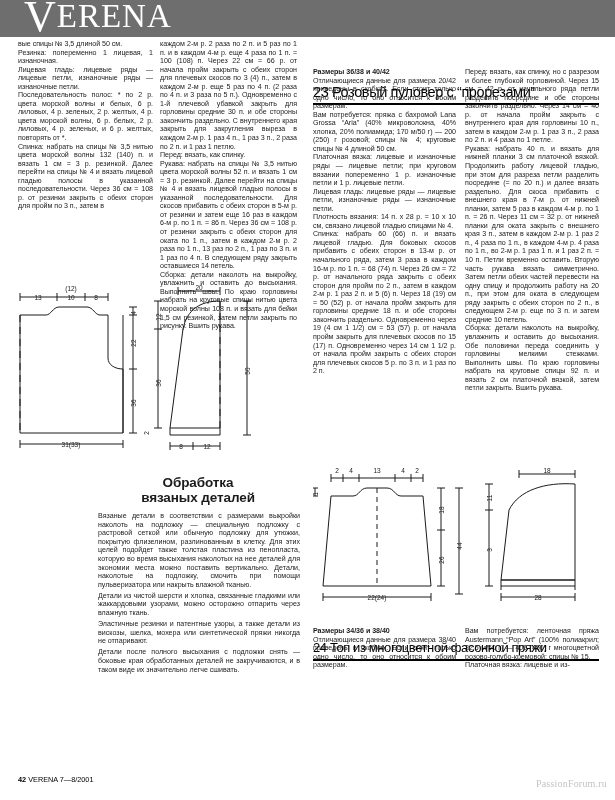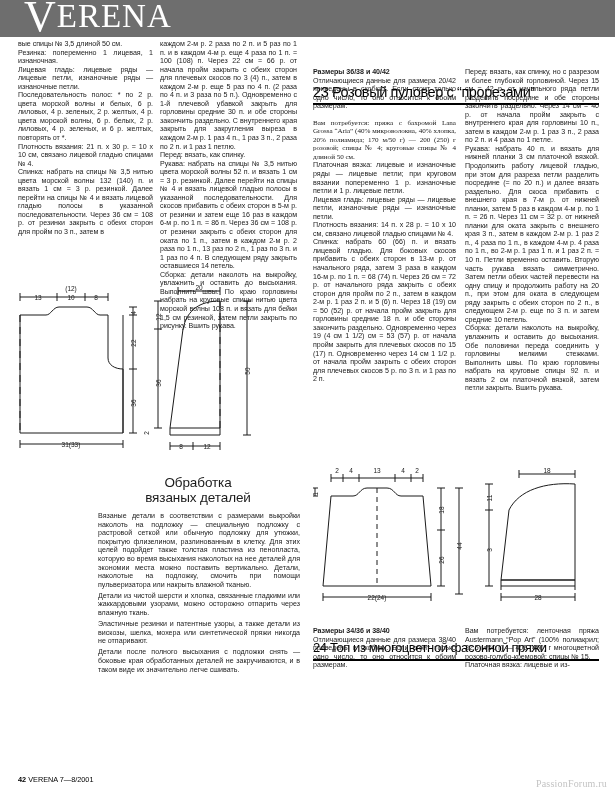--- a/index.html
+++ b/index.html
@@ -49,21 +49,21 @@
     hyphens:auto;
     letter-spacing:-0.03px;
   }
   p.body + p.body { margin-top:0; }
   .b { font-weight:bold; }
 
   
   .feature-title {
     position:absolute; left:98px; top:435px; width:200px;
     text-align:center;
-    font-size:13.5px; font-weight:normal; line-height:15px;
+    font-size:13.5px; font-weight:bold; line-height:15px;
     letter-spacing:-0.1px;
   }
   .feature-body {
     position:absolute; left:98px; top:472px; width:202px;
   }
   .feature-body p {
     margin:0; font-size:7.1px; line-height:8.6px; text-align:justify;
   }
   .feature-body p + p { margin-top:2.5px; }
 
@@ -110,21 +110,20 @@
 </div>
 <div class="masthead-rule"></div>
 
 <div class="page">
 
   <div class="col col1">
     <p class="body">вые спицы № 3,5 длиной 50 см.</p>
     <p class="body">Резинка: попеременно 1 лицевая, 1 изнаночная.</p>
     <p class="body">Лицевая гладь: лицевые ряды — лицевые петли, изнаночные ряды — изнаночные петли.</p>
     <p class="body">Последовательность полос: * по 2 р. цвета морской волны и белых, 6 р. лиловых, 4 р. зеленых, 2 р. желтых, 4 р. цвета морской волны, 6 р. белых, 2 р. лиловых, 4 р. зеленых, и 6 р. желтых, повторять от *.</p>
-    <p class="body">Плотность вязания: 21 п. х 30 р. = 10 x 10 см, связано лицевой гладью спицами № 4.</p>
     <p class="body">Спинка: набрать на спицы № 3,5 нитью цвета морской волны 132 (140) п. и вязать 1 см = 3 р. резинкой. Далее перейти на спицы № 4 и вязать лицевой гладью полосы в указанной последовательности. Через 36 см = 108 р. от резинки закрыть с обеих сторон для пройм по 3 п., затем в</p>
   </div>
 
   <div class="col col2">
     <p class="body">каждом 2-м р. 2 раза по 2 п. и 5 раз по 1 п. и в каждом 4-м р. еще 4 раза по 1 п. = 100 (108) п. Через 22 см = 66 р. от начала пройм закрыть с обеих сторон для плечевых скосов по 3 (4) п., затем в каждом 2-м р. еще 5 раз по 4 п. (2 раза по 4 п. и 3 раза по 5 п.). Одновременно с 1-й плечевой убавкой закрыть для горловины средние 30 п. и обе стороны закончить раздельно. С внутреннего края закрыть для закругления выреза в каждом 2-м р. 1 раз 4 п., 1 раз 3 п., 2 раза по 2 п. и 1 раз 1 петлю.</p>
     <p class="body">Перед: вязать, как спинку.</p>
     <p class="body">Рукава: набрать на спицы № 3,5 нитью цвета морской волны 52 п. и вязать 1 см = 3 р. резинкой. Далее перейти на спицы № 4 и вязать лицевой гладью полосы в указанной последовательности. Для скосов прибавить с обеих сторон в 5-м р. от резинки и затем еще 16 раз в каждом 6-м р. по 1 п. = 86 п. Через 36 см = 108 р. от резинки закрыть с обеих сторон для оката по 1 п., затем в каждом 2-м р. 2 раза по 1 п., 13 раз по 2 п., 1 раз по 3 п. и 1 раз по 4 п. В следующем ряду закрыть оставшиеся 14 петель.</p>
     <p class="body">Сборка: детали наколоть на выкройку, увлажнить и оставить до высыхания. Выполнить швы. По краю горловины набрать на круговые спицы нитью цвета морской волны 108 п. и вязать для бейки 1,5 см резинкой, затем петли закрыть по рисунку. Вшить рукава.</p>
   </div>
 
@@ -217,21 +216,21 @@
 
   <div class="article-head head23">
     <span>23</span>
     <span>Розовый пуловер с “прорезами”</span>
   </div>
   <div class="article-rule rule23"></div>
 
   <div class="col col3" style="top:28px;">
     <p class="body b">Размеры 36/38 и 40/42</p>
     <p class="body">Отличающиеся данные для размера 20/42 приведены в скобках. Если стоит только одно число, то оно относится к обоим размерам.</p>
-    <p class="body" style="margin-top:8px;font-family:Liberation Serif, serif;">Вам потребуется: пряжа с бахромой Lana Grossa “Aria” (40% микроволокна, 40% хлопка, 20% полиамида; 170 м/50 г) — 200 (250) г розовой; спицы № 4; круговые спицы № 4 длиной 50 см.</p>
+    <p class="body" style="margin-top:0;">Вам потребуется: пряжа с бахромой Lana Grossa “Aria” (40% микроволокна, 40% хлопка, 20% полиамида; 170 м/50 г) — 200 (250) г розовой; спицы № 4; круговые спицы № 4 длиной 50 см.</p>
     <p class="body">Платочная вязка: лицевые и изнаночные ряды — лицевые петли; при круговом вязании попеременно 1 р. изнаночные петли и 1 р. лицевые петли.</p>
     <p class="body">Лицевая гладь: лицевые ряды — лицевые петли, изнаночные ряды — изнаночные петли.</p>
     <p class="body">Плотность вязания: 14 п. х 28 р. = 10 x 10 см, связано лицевой гладью спицами № 4.</p>
     <p class="body">Спинка: набрать 60 (66) п. и вязать лицевой гладью. Для боковых скосов прибавить с обеих сторон в 13-м р. от начального ряда, затем 3 раза в каждом 16-м р. по 1 п. = 68 (74) п. Через 26 см = 72 р. от начального ряда закрыть с обеих сторон для пройм по 2 п., затем в каждом 2-м р. 1 раз 2 п. и 5 (6) п. Через 18 (19) см = 50 (52) р. от начала пройм закрыть для горловины средние 18 п. и обе стороны закончить раздельно. Одновременно через 19 (4 см 1 1/2) см = 53 (57) р. от начала пройм закрыть для плечевых скосов по 15 (17) п. Одновременно через 14 см 1 1/2 р. от начала пройм закрыть с обеих сторон для плечевых скосов 5 р. по 3 п. и 1 раз по 2 п.</p>
   </div>
 
   <div class="col col4" style="top:28px;">
     <p class="body">Перед: вязать, как спинку, но с разрезом и более глубокой горловиной. Через 15 см = 42 р. от начального ряда петли разделить посредине и обе стороны закончить раздельно. Через 14 см = 40 р. от начала пройм закрыть с внутреннего края для горловины 10 п., затем в каждом 2-м р. 1 раз 3 п., 2 раза по 2 п. и 4 раза по 1 петле.</p>
     <p class="body">Рукава: набрать 40 п. и вязать для нижней планки 3 см платочной вязкой. Продолжить работу лицевой гладью, при этом для разреза петли разделить посредине (= по 20 п.) и далее вязать раздельно. Для скоса прибавить с внешнего края в 7-м р. от нижней планки, затем 5 раз в каждом 4-м р. по 1 п. = 26 п. Через 11 см = 32 р. от нижней планки для оката закрыть с внешнего края 3 п., затем в каждом 2-м р. 1 раз 2 п., 4 раза по 1 п., в каждом 4-м р. 4 раза по 1 п., во 2-м р. 1 раз 1 п. и 1 раз 2 п. = 10 п. Петли временно оставить. Вторую часть рукава вязать симметрично. Затем петли обеих частей перевести на одну спицу и продолжить работу на 20 п., при этом для оката в следующем ряду закрыть с обеих сторон по 2 п., в следующем 2-м р. еще по 3 п. и затем средние 10 петель.</p>
     <p class="body">Сборка: детали наколоть на выкройку, увлажнить и оставить до высыхания. Обе половинки переда соединить у горловины мелкими стежками. Выполнить швы. По краю горловины набрать на круговые спицы 92 п. и вязать 2 см платочной вязкой, затем петли закрыть. Вшить рукава.</p>

